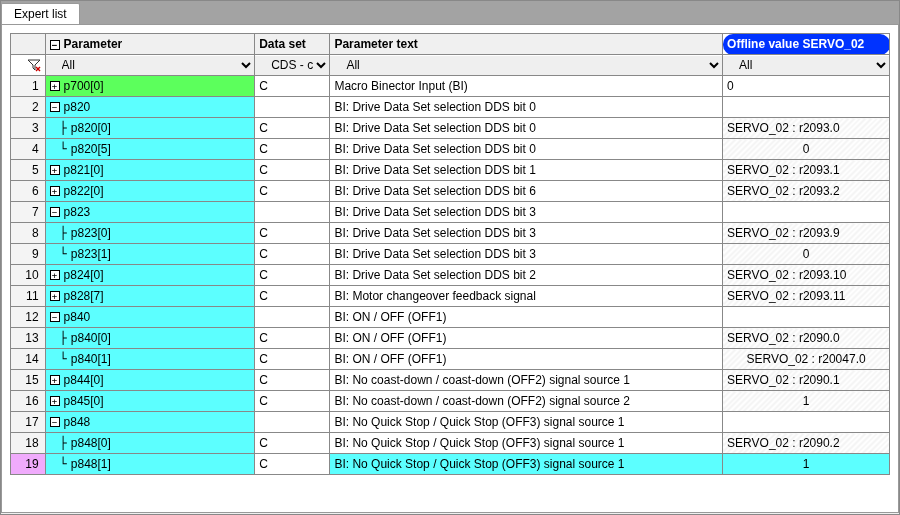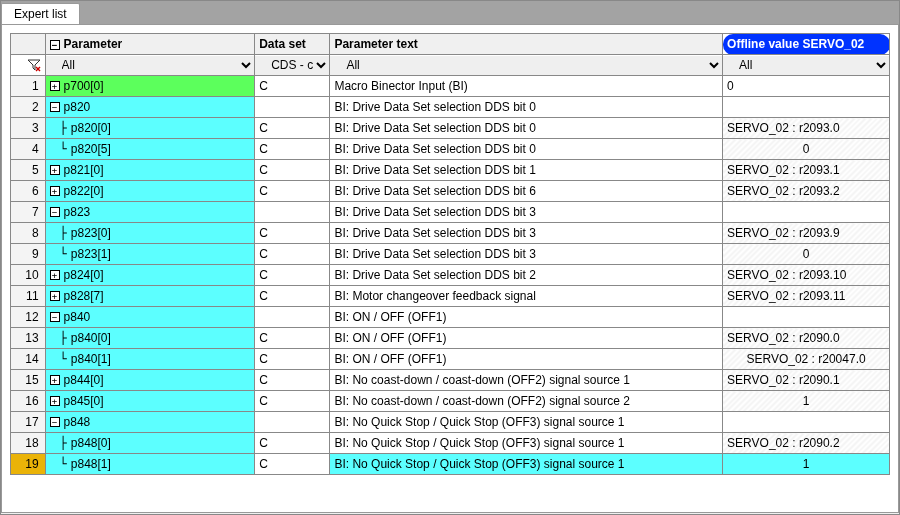--- a/index.html
+++ b/index.html
@@ -70,21 +70,21 @@
     .col-param { width: 206px; }
     .col-dataset { width: 74px; }
     .col-ptext { width: 386px; }
     .col-offline { width: 164px; }
     td.rownum {
       text-align: right;
       background: #f4f4f4;
       padding-right: 6px;
     }
     td.rownum.selected {
-      background: #eab308;
+      background: #f0abfc;
       color: #000;
     }
     .tree-cell {
       display: flex;
       align-items: center;
       gap: 2px;
       height: 100%;
     }
     .tree-toggle {
       display: inline-flex;

